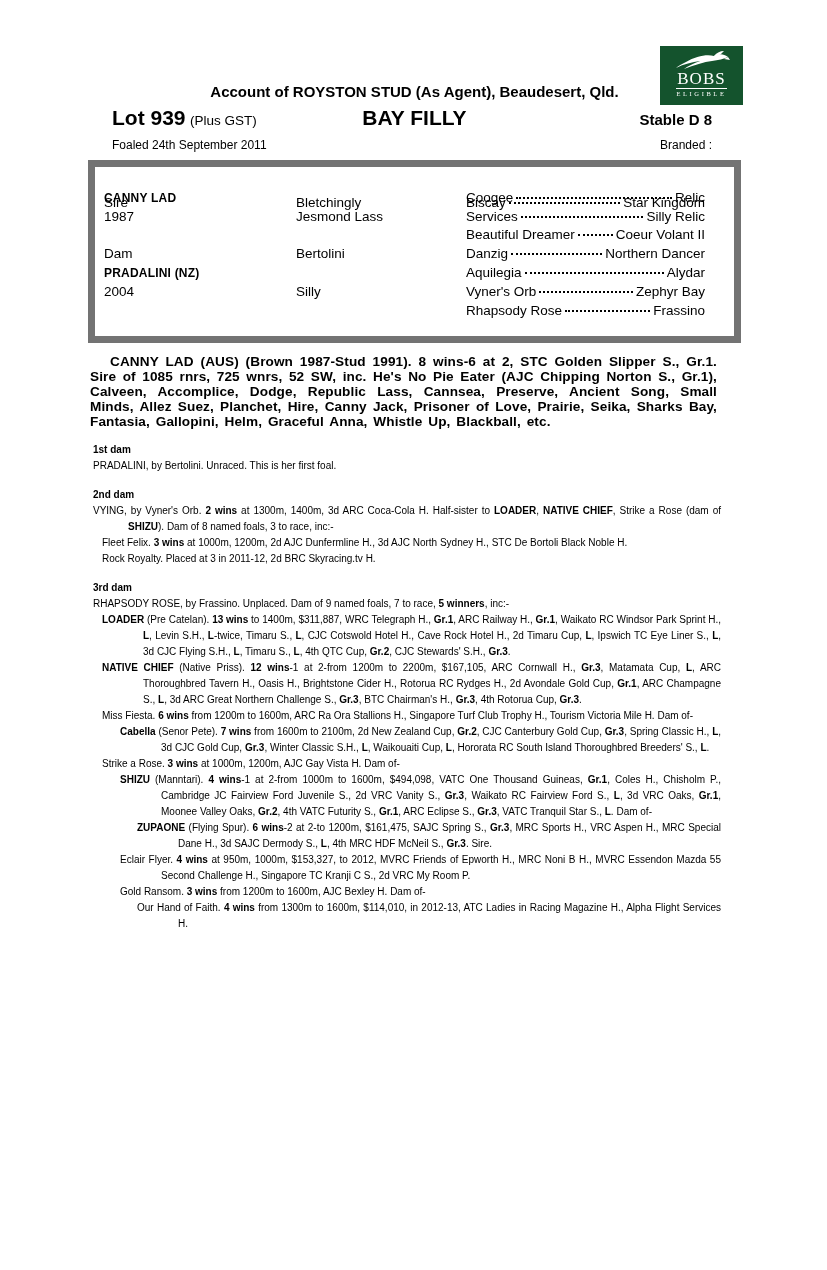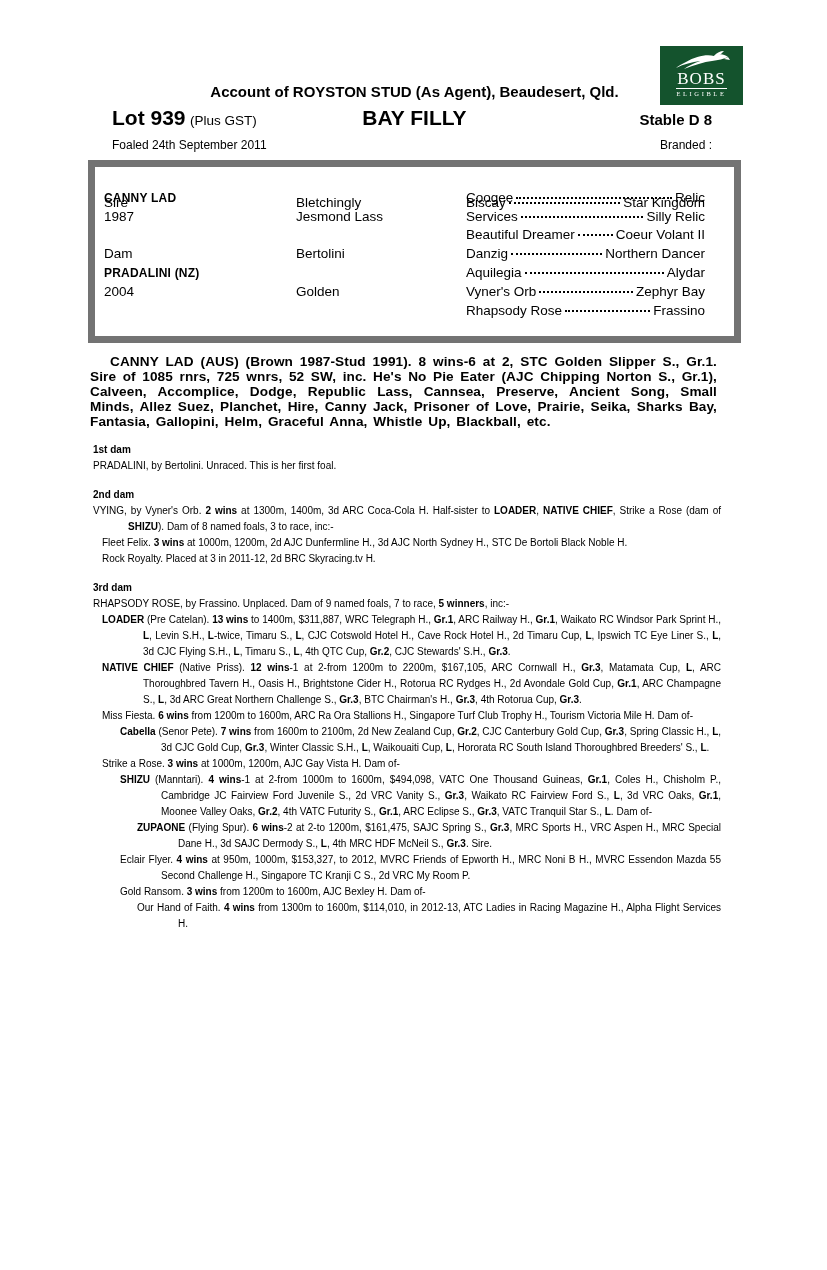--- a/index.html
+++ b/index.html
@@ -104,21 +104,21 @@
     <div class="pedigree">
       <div class="cell r1">Sire</div>
       <div class="cell r2 ped-big">CANNY LAD</div>
       <div class="cell r3">1987</div>
       <div class="cell r5">Dam</div>
       <div class="cell r6 ped-big">PRADALINI (NZ)</div>
       <div class="cell r7">2004</div>
       <div class="cell c2 r1">Bletchingly</div>
       <div class="cell c2 r3">Jesmond Lass</div>
       <div class="cell c2 r5">Bertolini</div>
-      <div class="cell c2 r7">Golden</div>
+      <div class="cell c2 r7">Silly</div>
     <div class="ped-leader" style="grid-area: 1 / 3; margin-top: 24px;">
           <span>Biscay</span>
           <span class="pl-dots"></span>
           <span>Star Kingdom</span>
         </div>
         <div class="ped-leader" style="grid-area: 2 / 3;">
           <span>Coogee</span>
           <span class="pl-dots"></span>
           <span>Relic</span>
         </div>

